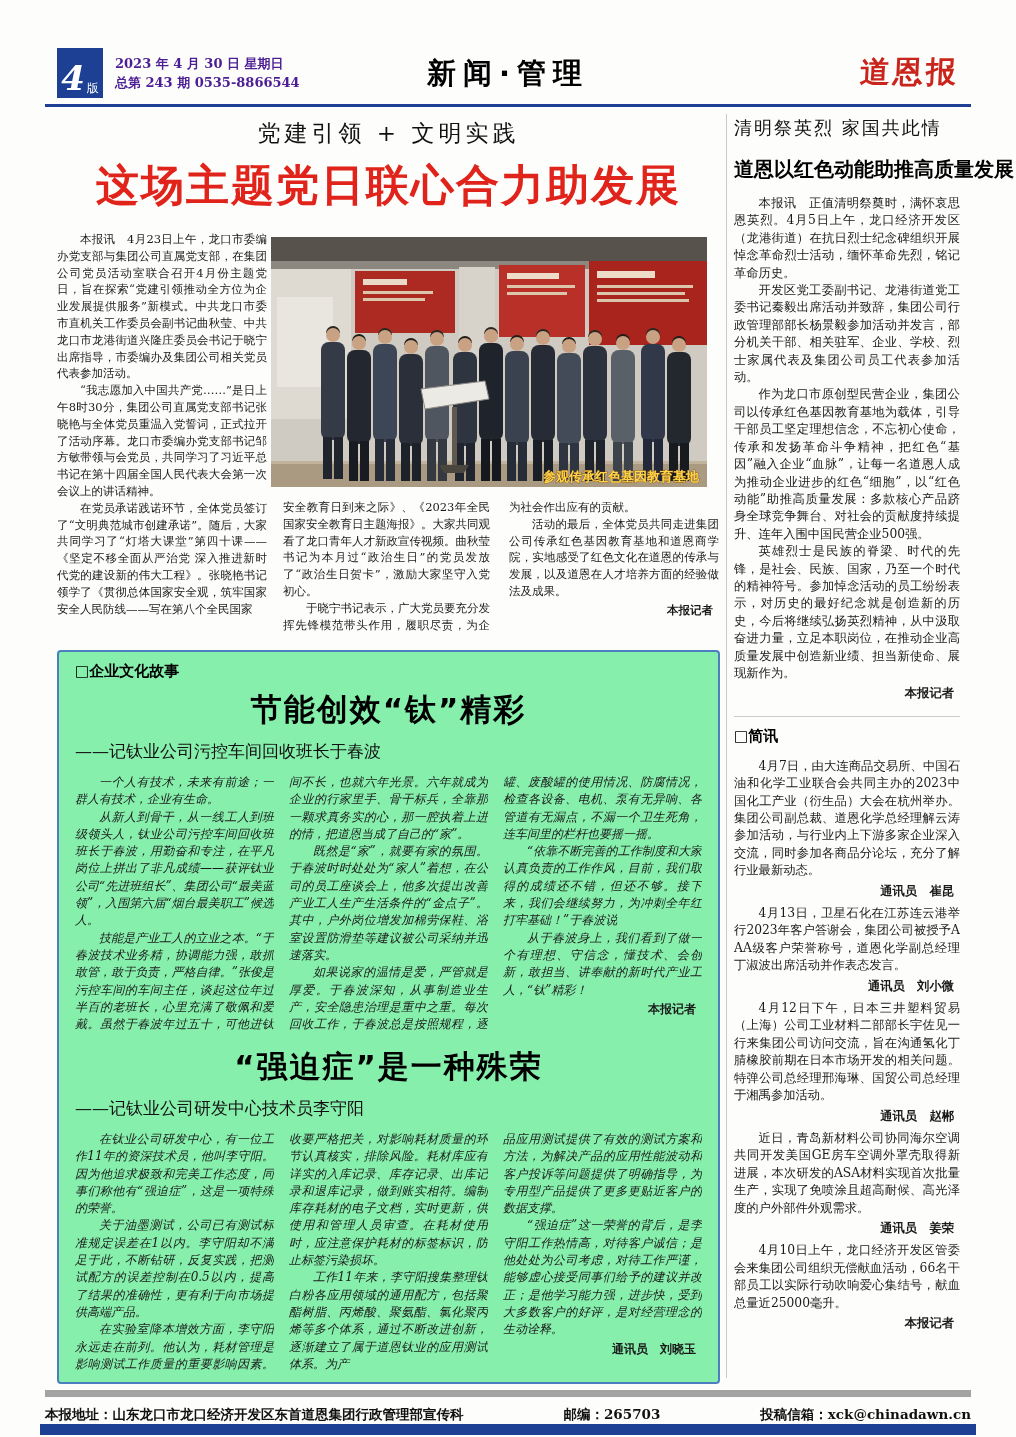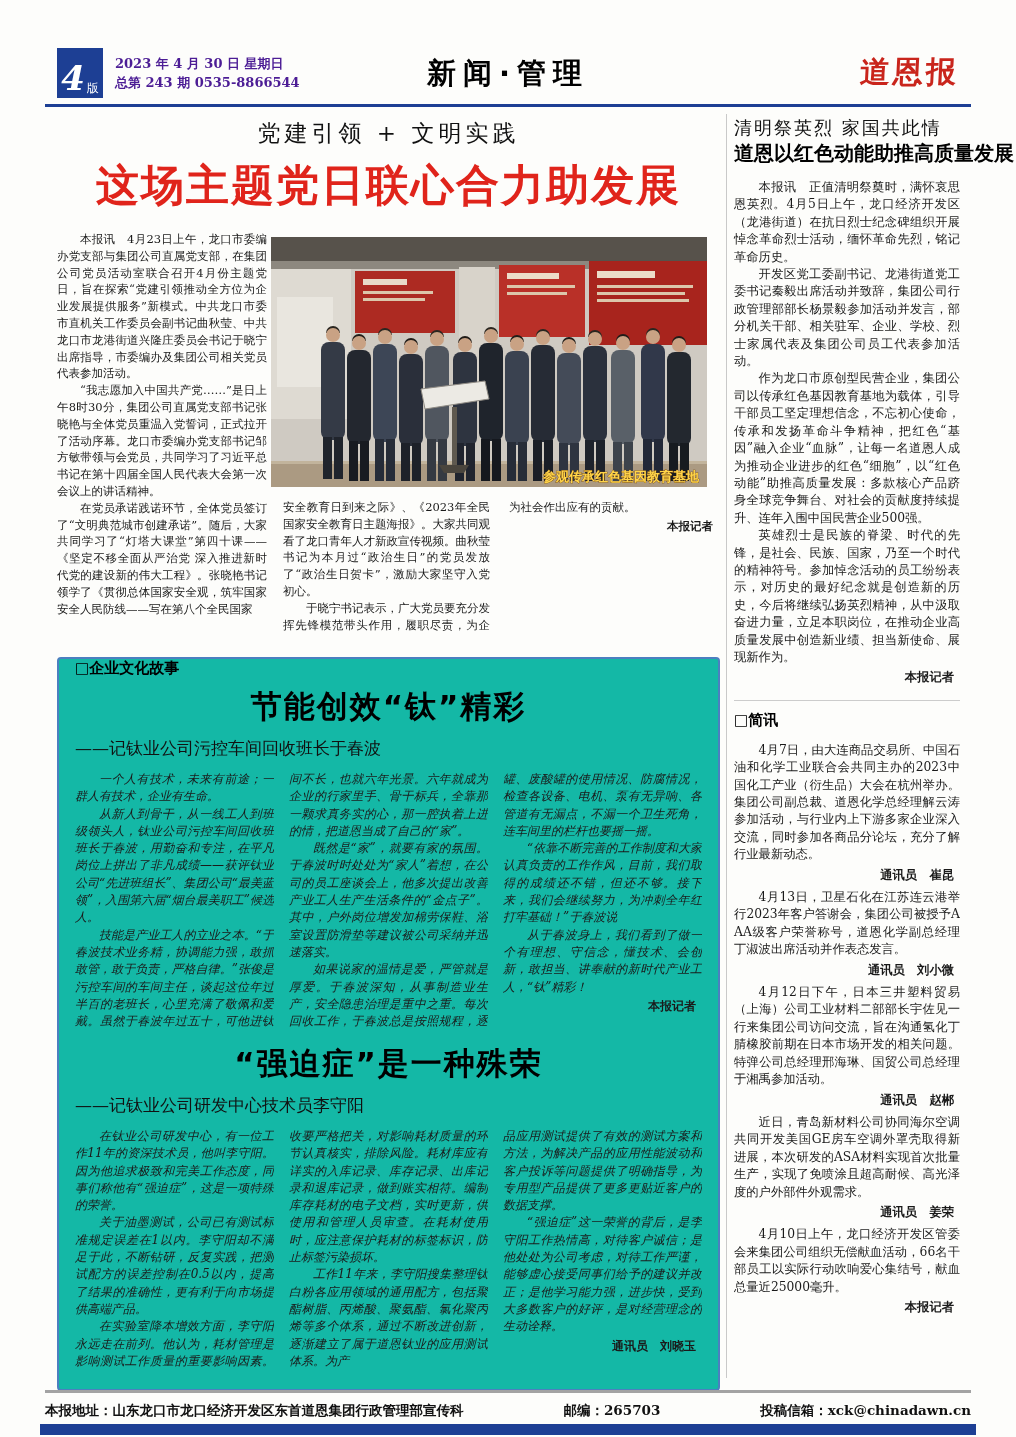--- a/index.html
+++ b/index.html
@@ -27,44 +27,44 @@
   .m-col{position:absolute;font-size:11.5px;line-height:16.8px;text-align:justify;word-break:break-all;overflow:hidden;}
   .c1{left:0;top:4px;width:210px;height:398px;}
   .c2{left:226px;top:272px;width:207px;height:132px;}
   .c3{left:452px;top:272px;width:210px;height:132px;}
   .photo{position:absolute;left:214px;top:10px;width:436px;height:202px;margin:0;}
   .photo svg{display:block;}
   .para{margin:0;text-indent:2em;}
   .para[data-mode="c"]{text-indent:0;}
   .para[data-mode="r"]{text-indent:0;text-align:right;font-weight:bold;padding-right:6px;margin-top:2px;}
   
-  .culture-box{margin-top:26px;height:734px;box-sizing:border-box;border:2px solid #4c7fc0;border-radius:4px;
-               padding:0 16px;background:#14b8a6;}
+  .culture-box{margin-top:19px;height:734px;box-sizing:border-box;border:2px solid #4c7fc0;border-radius:4px;
+               padding:10px 16px;background:#86efac;}
   .box-label{font-size:15px;font-weight:bold;color:#000;}
   .story{margin-top:6px;}
   .story + .story{margin-top:14px;}
   .story-title{margin:8px 0 0;text-align:center;font-size:31px;font-weight:bold;color:#000;letter-spacing:2px;
                font-family:"DejaVu Sans","Liberation Sans",sans-serif;}
   .story-sub{margin-top:9px;text-align:left;font-size:17px;color:#111;}
   .story-cols{display:flex;gap:15px;margin-top:11px;}
   .story-col{flex:1;font-size:12px;line-height:17.3px;font-style:italic;text-align:justify;word-break:break-all;overflow:hidden;}
   .stories .story:nth-of-type(1) .story-col{height:258px;}
   .stories .story:nth-of-type(2) .story-col{height:240px;}
   .story-col .para[data-mode="r"]{font-style:normal;}
   
   .right-region{position:absolute;left:734px;top:116px;width:226px;}
   .r-kicker{text-align:left;font-size:18px;letter-spacing:2px;color:#111;}
-  .r-headline{margin:0 0 0;text-align:center;font-size:20px;font-weight:bold;color:#000;white-space:nowrap;
+  .r-headline{margin:16px 0 0;text-align:center;font-size:20px;font-weight:bold;color:#000;white-space:nowrap;
               font-family:"DejaVu Sans","Liberation Sans",sans-serif;}
   .r-body{margin-top:12px;font-size:12.3px;line-height:17.4px;text-align:justify;word-break:break-all;}
   .r-divider{margin:14px 0 10px;border-top:1px solid #cccccc;}
   .briefs-label{margin-bottom:6px;}
   .briefs-body .para[data-mode="r"]{margin:2px 0 6px;}
   
-  .ftr{position:absolute;left:45px;right:45px;top:1390px;border-top:3px solid #a3a3a3;padding-top:9px;
+  .ftr{position:absolute;left:45px;right:45px;top:1390px;border-top:7px solid #a3a3a3;padding-top:9px;
        display:flex;justify-content:space-between;font-size:13.5px;font-weight:bold;color:#111;text-align:center;}
   .bottom-bar{position:absolute;left:40px;right:40px;top:1424px;height:11px;background:#1d3f94;}
 </style>
 </head>
 <body>
 
 <div class="page">
 
   <header class="hdr">
     <div class="edition">
@@ -227,20 +227,21 @@
       </figure>
 
       <div class="m-col c2">
 
       <p class="para" data-mode="c">安全教育日到来之际》、《2023年全民国家安全教育日主题海报》。大家共同观看了龙口青年人才新政宣传视频。曲秋莹书记为本月过“政治生日”的党员发放了“政治生日贺卡”，激励大家坚守入党初心。</p>
           <p class="para" data-mode="i">于晓宁书记表示，广大党员要充分发挥先锋模范带头作用，履职尽责，为企业、</p>
         </div>
       <div class="m-col c3">
 
       <p class="para" data-mode="c">为社会作出应有的贡献。</p>
+          <p class="para" data-mode="i">活动的最后，全体党员共同走进集团公司传承红色基因教育基地和道恩商学院，实地感受了红色文化在道恩的传承与发展，以及道恩在人才培养方面的经验做法及成果。</p>
           <p class="para" data-mode="r">本报记者</p>
         </div>
     </div>
 
     <section class="culture-box">
       <div class="box-label">□企业文化故事</div>
       <div class="stories">
 
       <section class="story">
             <h2 class="story-title">节能创效“钛”精彩</h2>

